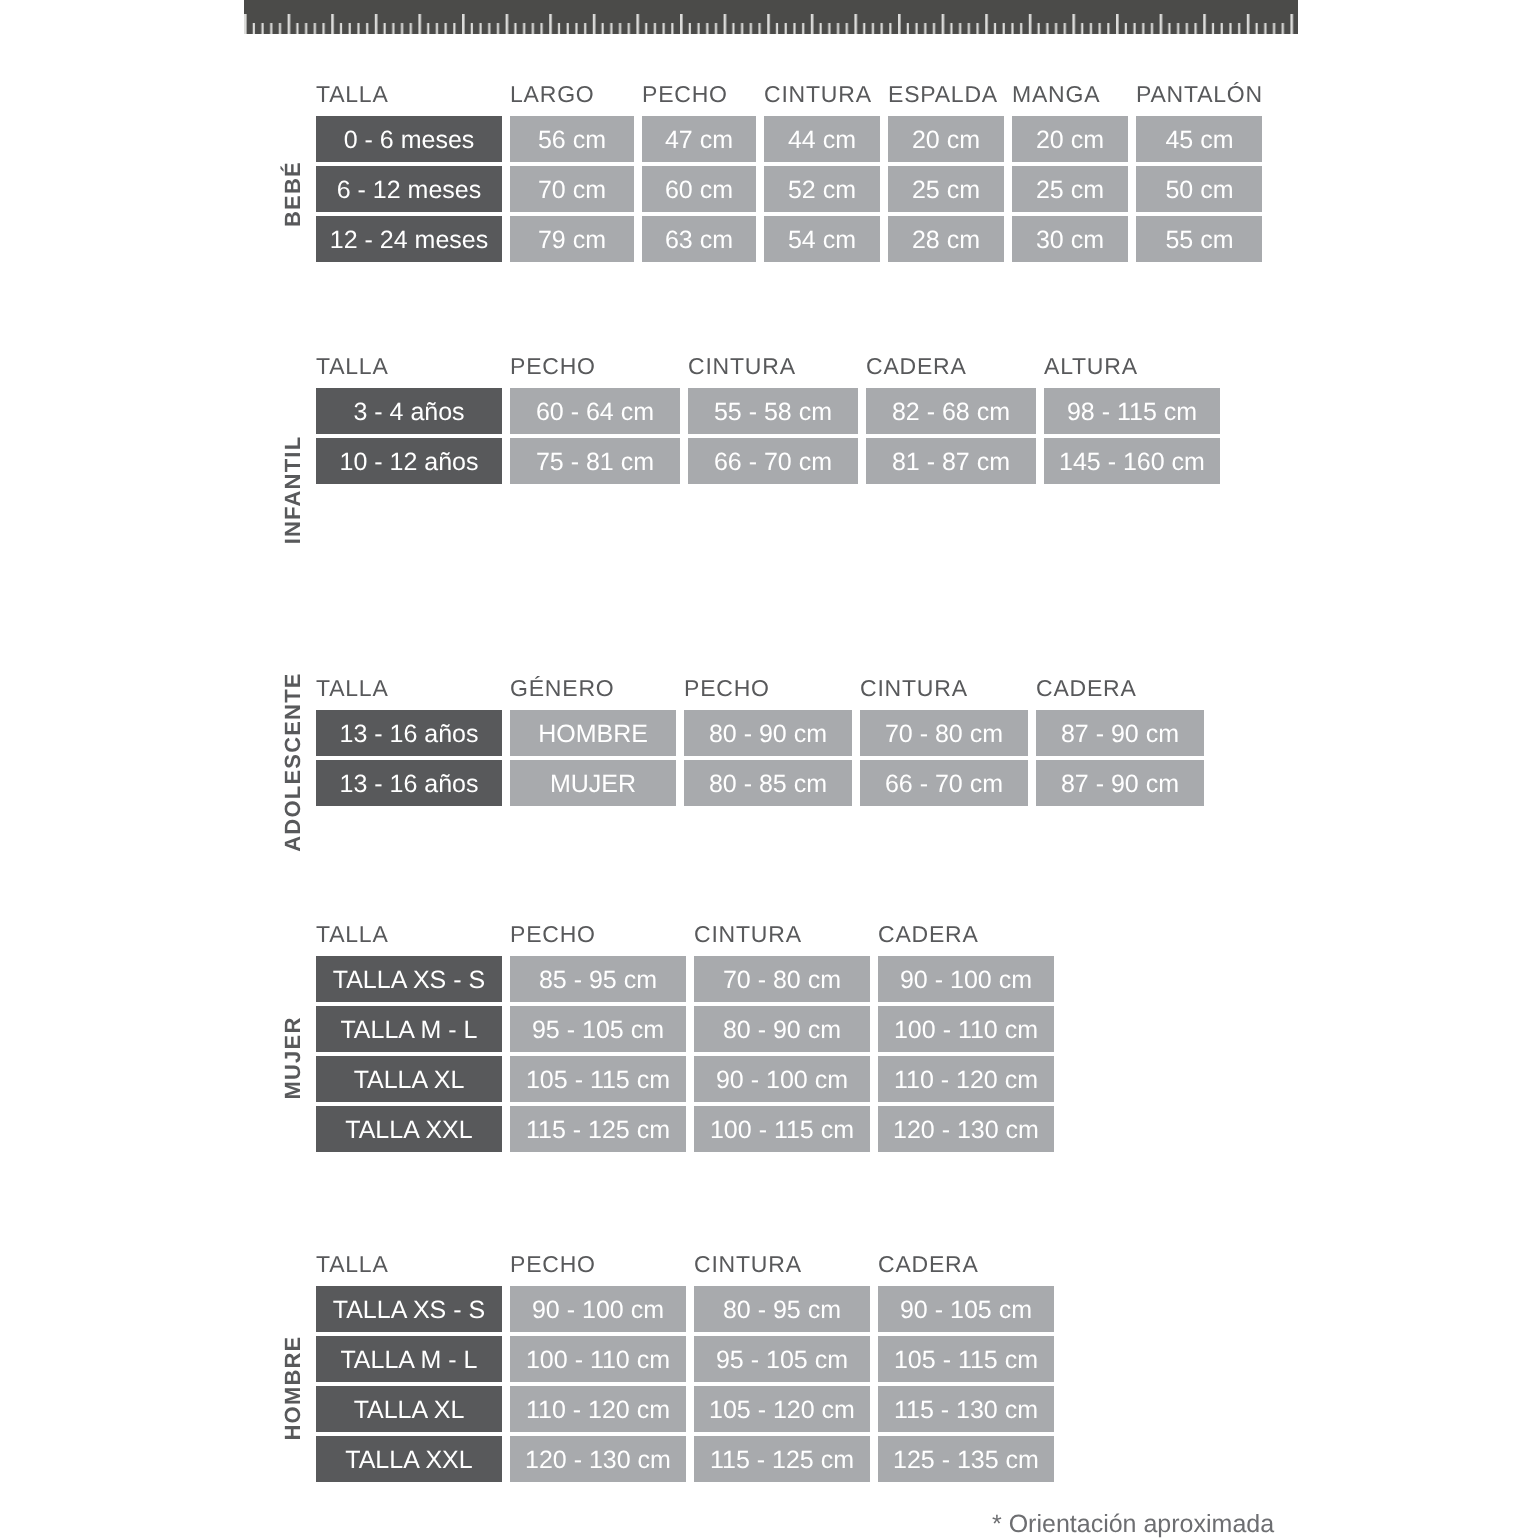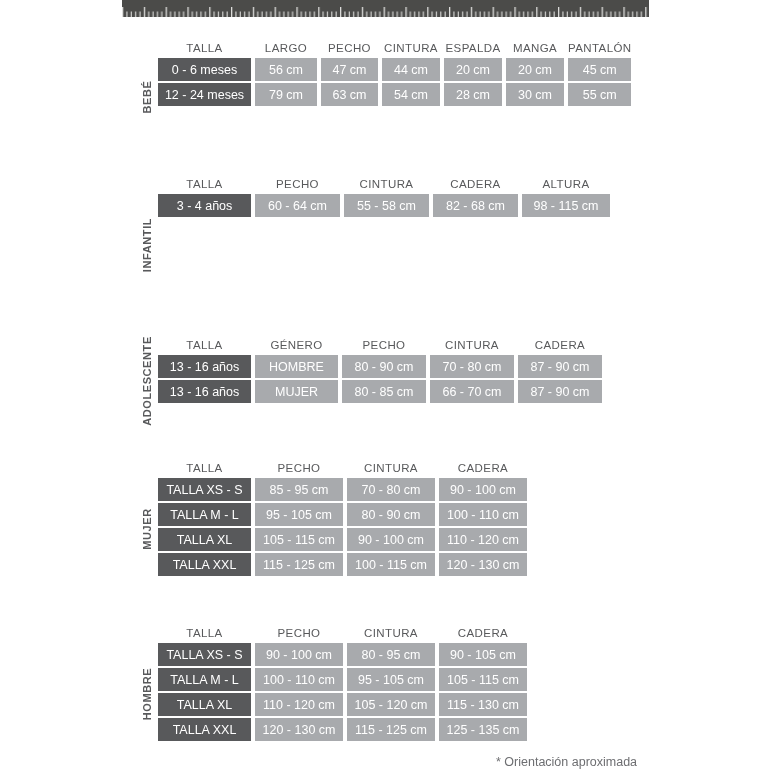--- a/index.html
+++ b/index.html
@@ -30,21 +30,21 @@
   .s-hombre .v-label      { top:62px; }
 
   table.size-table {
     margin-left:18px;
     border-collapse:separate; border-spacing:4px 2px;
     table-layout:fixed;
   }
   table.size-table th {
     height:16px; padding:0; font-size:11.5px; font-weight:normal;
     letter-spacing:0.4px; color:var(--header-text,#58595b);
-    text-align:center; white-space:nowrap; background:transparent;
+    text-align:left; white-space:nowrap; background:transparent;
   }
   table.size-table td {
     height:23px; padding:0; font-size:12.5px; text-align:center;
     vertical-align:middle; color:#ffffff; white-space:nowrap;
     background:var(--light-cell,#a8aaad);
   }
   table.size-table td.col-first { background:var(--dark-cell,#58595b);margin-top:48px; }
 
   .footnote {
     position:absolute; left:496px; top:755px;
@@ -97,20 +97,29 @@
           <tr>
             <td class="col-first">0 - 6 meses</td>
             <td>56 cm</td>
             <td>47 cm</td>
             <td>44 cm</td>
             <td>20 cm</td>
             <td>20 cm</td>
             <td>45 cm</td>
           </tr>
           <tr>
+            <td class="col-first">6 - 12 meses</td>
+            <td>70 cm</td>
+            <td>60 cm</td>
+            <td>52 cm</td>
+            <td>25 cm</td>
+            <td>25 cm</td>
+            <td>50 cm</td>
+          </tr>
+          <tr>
             <td class="col-first">12 - 24 meses</td>
             <td>79 cm</td>
             <td>63 cm</td>
             <td>54 cm</td>
             <td>28 cm</td>
             <td>30 cm</td>
             <td>55 cm</td>
           </tr>
         </tbody>
       </table>
@@ -136,20 +145,27 @@
           </tr>
         </thead>
         <tbody>
           <tr>
             <td class="col-first">3 - 4 años</td>
             <td>60 - 64 cm</td>
             <td>55 - 58 cm</td>
             <td>82 - 68 cm</td>
             <td>98 - 115 cm</td>
           </tr>
+          <tr>
+            <td class="col-first">10 - 12 años</td>
+            <td>75 - 81 cm</td>
+            <td>66 - 70 cm</td>
+            <td>81 - 87 cm</td>
+            <td>145 - 160 cm</td>
+          </tr>
         </tbody>
       </table>
   </section>
 
   <section class="size-section s-adolescente">
     <div class="v-label">ADOLESCENTE</div>
     <table class="size-table">
         <colgroup>
           <col style="width: 93px;">
           <col style="width: 83px;">

